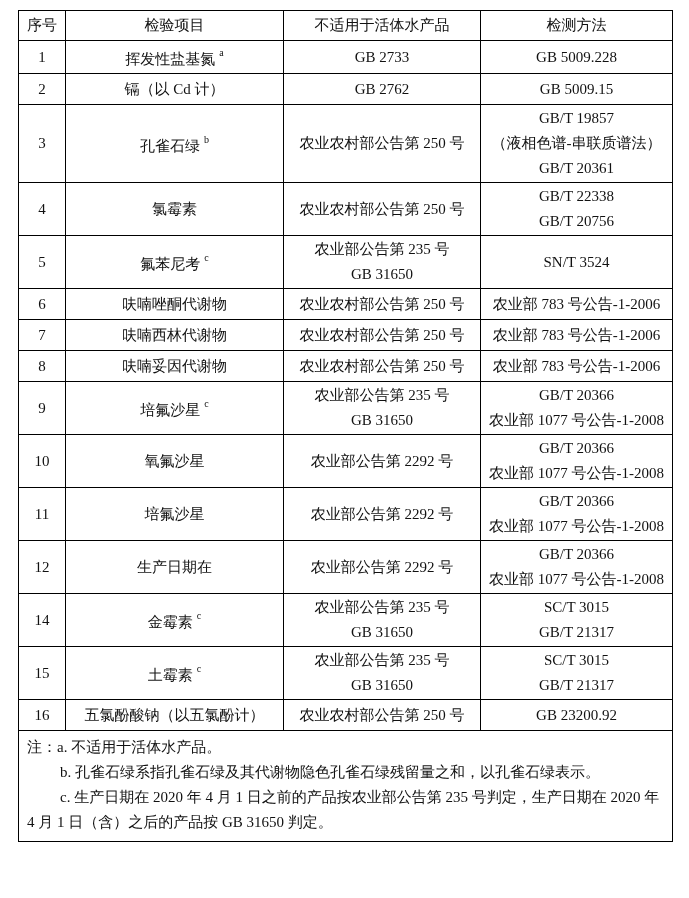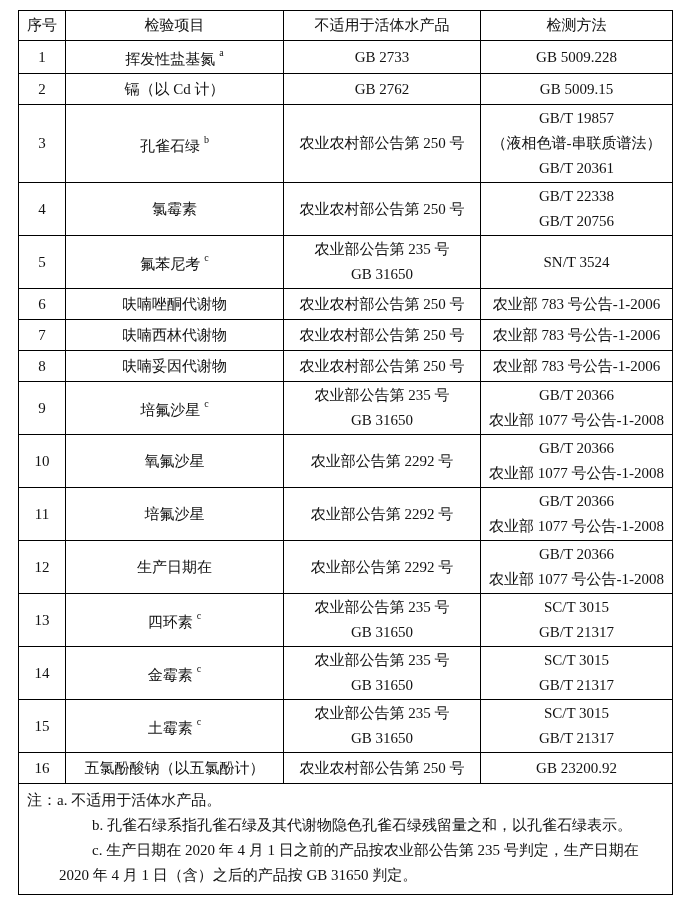--- a/index.html
+++ b/index.html
@@ -49,21 +49,21 @@
   }
   td.notes {
     text-align: left;
     padding: 4px 8px 6px 8px;
   }
   td.notes p {
     margin: 0;
     line-height: 25px;
     font-size: 15px;
   }
-  td.notes p.indent { text-indent: 2.2em; margin-left: 32px; }
+  td.notes p.indent { text-indent: 2.2em; }
 </style>
 </head>
 <body>
 
 <div class="page">
   <table class="inspection">
     <thead>
       <tr>
           <th class="col0">序号</th>
           <th class="col1">检验项目</th>
@@ -192,32 +192,20 @@
         </tr>
         <tr style="height: 52px; margin-left: 22px;">
           <td class="col0">12</td>
           <td class="col1"><span>生产日期在</span></td>
           <td class="col2">
             <div class="cell-line">农业部公告第 2292 号</div>
           </td>
           <td class="col3">
             <div class="cell-line">GB/T 20366</div>
             <div class="cell-line">农业部 1077 号公告-1-2008</div>
-          </td>
-        </tr>
-        <tr style="height: 52px;">
-          <td class="col0">13</td>
-          <td class="col1"><span>四环素</span><sup class="fn">c</sup></td>
-          <td class="col2">
-            <div class="cell-line">农业部公告第 235 号</div>
-            <div class="cell-line">GB 31650</div>
-          </td>
-          <td class="col3">
-            <div class="cell-line">SC/T 3015</div>
-            <div class="cell-line">GB/T 21317</div>
           </td>
         </tr>
         <tr style="height: 52px;">
           <td class="col0">14</td>
           <td class="col1"><span>金霉素</span><sup class="fn">c</sup></td>
           <td class="col2">
             <div class="cell-line">农业部公告第 235 号</div>
             <div class="cell-line">GB 31650</div>
           </td>
           <td class="col3">

